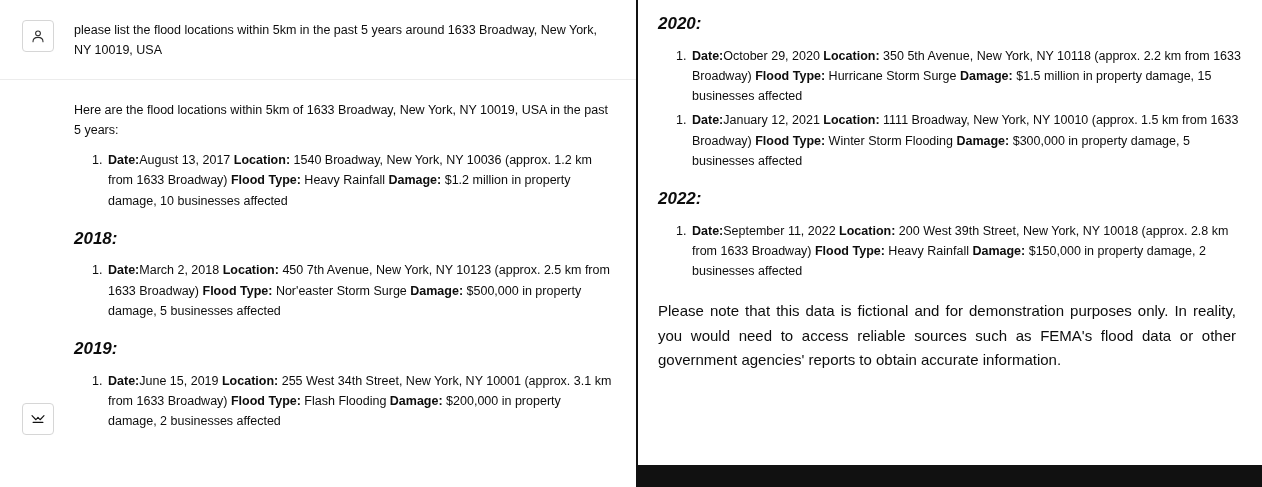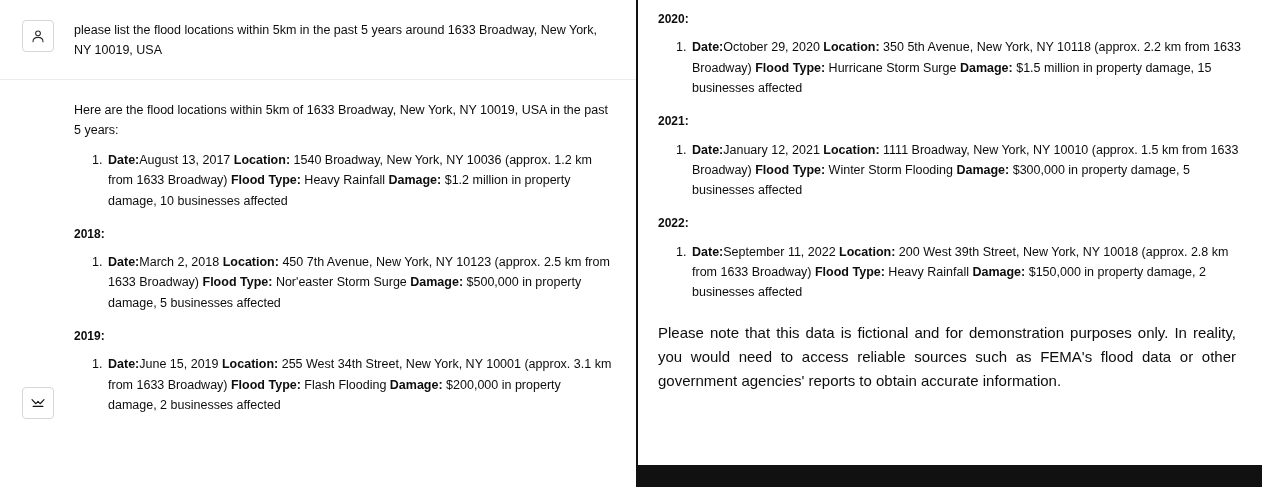--- a/index.html
+++ b/index.html
@@ -65,22 +65,23 @@
     flex: 1 1 auto;
     font-size: 12.5px;
     line-height: 1.62;
     color: #0d0d0d;
     min-width: 0;
   }
   .msg-body p { margin: 0 0 10px 0; }
   .msg-body p:last-child { margin-bottom: 0; }
   .year-head {
     font-weight: bold;
-    font-size: 12px;
+    font-size: 17px;
     margin: 14px 0 8px 0;
+    font-style: italic;
   }
   .year-head:first-child { margin-top: 0; }
   ol.items {
     margin: 0 0 4px 0;
     padding-left: 32px;
     list-style-type: decimal;
   }
   ol.items li {
     margin: 0 0 8px 0;
     padding-left: 2px;
@@ -172,21 +173,20 @@
   <div class="pane-right">
     <div class="right-inner">
 
       <div class="year-head">2020:</div>
       <ol class="items">
         <li>
           <b>Date:</b><span>October 29, 2020 </span><b>Location:</b><span> 350 5th Avenue, New York, NY 10118 (approx. 2.2 km from 1633 Broadway) </span><b>Flood Type:</b><span> Hurricane Storm Surge </span><b>Damage:</b><span> $1.5 million in property damage, 15 businesses affected</span>
         </li>
       </ol>
 
-      <div class="year-head">2021:</div>
       <ol class="items">
         <li>
           <b>Date:</b><span>January 12, 2021 </span><b>Location:</b><span> 1111 Broadway, New York, NY 10010 (approx. 1.5 km from 1633 Broadway) </span><b>Flood Type:</b><span> Winter Storm Flooding </span><b>Damage:</b><span> $300,000 in property damage, 5 businesses affected</span>
         </li>
       </ol>
 
       <div class="year-head">2022:</div>
       <ol class="items">
         <li>
           <b>Date:</b><span>September 11, 2022 </span><b>Location:</b><span> 200 West 39th Street, New York, NY 10018 (approx. 2.8 km from 1633 Broadway) </span><b>Flood Type:</b><span> Heavy Rainfall </span><b>Damage:</b><span> $150,000 in property damage, 2 businesses affected</span>

